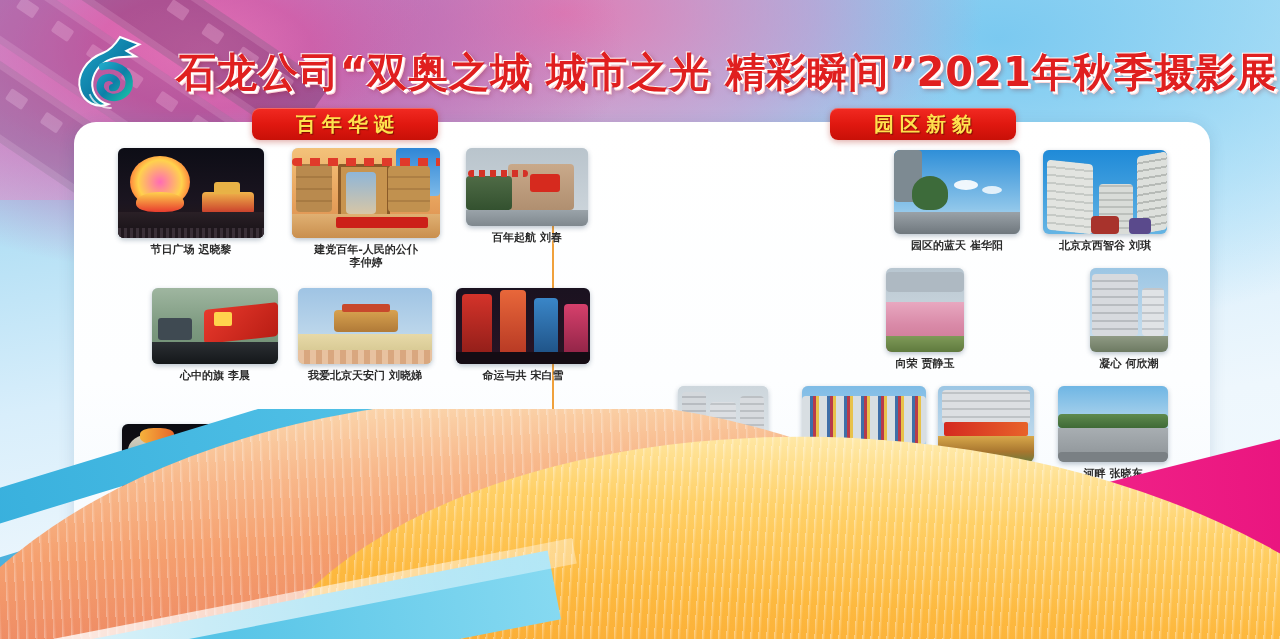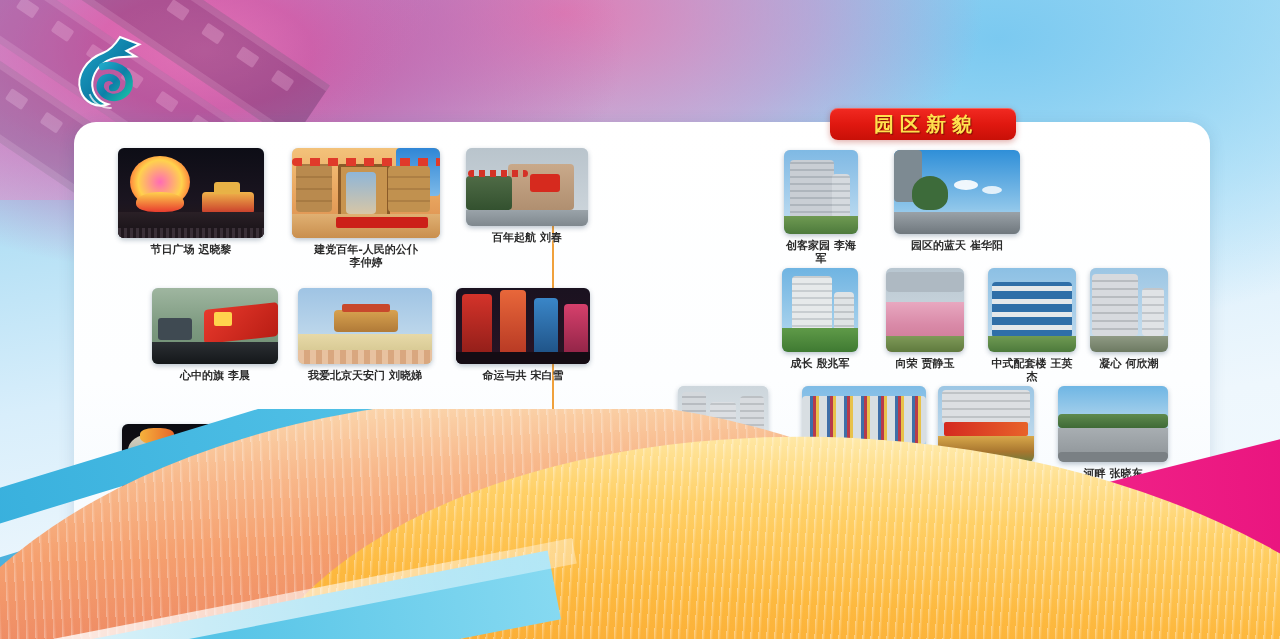--- a/index.html
+++ b/index.html
@@ -211,24 +211,28 @@
           <stop offset="0.5" stop-color="#0e7fa8"></stop>
           <stop offset="1" stop-color="#17bfa6"></stop>
         </linearGradient>
       </defs>
       <path d="M63 12 L84 20 L70 27 L80 33 L62 34 C50 35 38 43 34 56 C30 69 37 82 50 85 C38 90 24 83 20 70 C15 54 26 36 45 29 C53 26 58 20 63 12 Z" fill="url(#lg)" stroke="#ffffff" stroke-width="2.2"></path>
       <path d="M44 44 C58 40 72 48 73 60 C74 72 63 80 52 77 C44 75 40 68 42 62 C44 56 52 54 57 58 C61 61 59 67 55 67" fill="none" stroke="url(#lg)" stroke-width="8" stroke-linecap="round"></path>
       <path d="M30 74 C34 84 44 90 54 89" fill="none" stroke="#ffffff" stroke-width="2" opacity=".7"></path>
     </svg>
   </div>
 
+  <div class="title">石龙公司“双奥之城 城市之光 精彩瞬间”2021年秋季摄影展</div>
 
   <div class="board"></div>
   <div class="divider"></div>
 
+  <div class="pill" id="pill-left">
+    <span>百年华诞</span>
+  </div>
   <div class="pill" id="pill-right">
     <span>园区新貌</span>
   </div>
 
   <div class="cell" style="left:292px;top:148px;width:148px;">
     <div class="thumb" style="width:148px;height:90px;">
       <div class="sky" style="background:linear-gradient(180deg,#f3c27a,#e8a45e 55%,#d98b4c)"></div>
       <div class="blob" style="right:0;top:0;width:44px;height:48px;background:linear-gradient(180deg,#2f86d6,#7cb9e8)"></div>
       <div class="blob" style="left:46px;top:16px;width:46px;height:56px;background:#c8944f;border:3px solid #8a5a28;border-radius:2px"></div>
       <div class="blob" style="left:54px;top:24px;width:30px;height:42px;background:linear-gradient(180deg,#8fb6d8,#d7c6a6)"></div>
@@ -338,72 +342,57 @@
     <div class="thumb" style="width:74px;height:78px;">
       <div class="sky" style="background:linear-gradient(180deg,#4b8fd0,#8bbfe4)"></div>
       <div class="blob" style="left:24px;top:8px;width:26px;height:54px;background:linear-gradient(90deg,#efece2,#c9c4b6)"></div>
       <div class="blob" style="left:20px;top:4px;width:34px;height:8px;background:#e8e4d8;border-radius:2px"></div>
       <div class="ground" style="height:18px;background:linear-gradient(180deg,#b9b2a4,#8f887c)"></div>
     </div>
     <div class="cap">矗立  闫新宇</div>
   </div>
 
 
-  <div class="cell" style="left:784px;top:150px;width:74px;">
-    <div class="thumb" style="width:74px;height:84px;">
-      <div class="sky" style="background:linear-gradient(180deg,#7fb9e4,#c6e0f2)"></div>
-      <div class="blob" style="left:6px;top:10px;width:44px;height:58px;background:repeating-linear-gradient(0deg,#c9ced4 0 5px,#aeb5bc 5px 7px)"></div>
-      <div class="blob" style="left:48px;top:24px;width:18px;height:44px;background:repeating-linear-gradient(0deg,#d5dadf 0 5px,#b9c0c6 5px 7px)"></div>
-      <div class="ground" style="height:18px;background:linear-gradient(180deg,#6f9a52,#4d7a3c)"></div>
-    </div>
-    <div class="cap">创客家园  李海军</div>
-  </div>
 
   <div class="cell" style="left:884px;top:150px;width:146px;">
     <div class="thumb" style="width:126px;height:84px;">
       <div class="sky" style="background:linear-gradient(180deg,#2f8fd8,#8fc6ea 70%,#cfe4f2)"></div>
       <div class="blob" style="left:60px;top:30px;width:24px;height:10px;border-radius:50%;background:rgba(255,255,255,.9)"></div>
       <div class="blob" style="left:88px;top:36px;width:20px;height:8px;border-radius:50%;background:rgba(255,255,255,.8)"></div>
       <div class="blob" style="left:0;top:0;width:28px;height:52px;background:#7d8a92"></div>
       <div class="blob" style="left:18px;top:26px;width:36px;height:34px;border-radius:50% 50% 40% 40%;background:#3d6b3a"></div>
       <div class="ground" style="height:22px;background:linear-gradient(180deg,#9aa2a8,#6f777d)"></div>
     </div>
     <div class="cap">园区的蓝天  崔华阳</div>
   </div>
 
-
-
-  <div class="cell" style="left:782px;top:268px;width:76px;">
-    <div class="thumb" style="width:76px;height:84px;">
-      <div class="sky" style="background:linear-gradient(180deg,#6fb4e2,#bcdcf0)"></div>
-      <div class="blob" style="left:10px;top:8px;width:40px;height:56px;background:repeating-linear-gradient(0deg,#e6e9ea 0 5px,#c8cdd0 5px 7px)"></div>
-      <div class="blob" style="left:52px;top:24px;width:20px;height:40px;background:repeating-linear-gradient(0deg,#dfe3e5 0 5px,#c0c5c8 5px 7px)"></div>
-      <div class="ground" style="height:24px;background:linear-gradient(180deg,#5f9a48,#3f7a32)"></div>
-    </div>
-    <div class="cap">成长  殷兆军</div>
-  </div>
+  <div class="cell" style="left:1043px;top:150px;width:124px;">
+    <div class="thumb" style="width:124px;height:84px;">
+      <div class="sky" style="background:linear-gradient(180deg,#1f8ad8,#64b4e4)"></div>
+      <div class="blob" style="left:4px;top:12px;width:46px;height:70px;background:repeating-linear-gradient(0deg,#e2e4e0 0 6px,#c6cac6 6px 8px);transform:skewY(6deg)"></div>
+      <div class="blob" style="left:56px;top:34px;width:34px;height:50px;background:repeating-linear-gradient(0deg,#d9dcd8 0 5px,#bcc0bc 5px 7px)"></div>
+      <div class="blob" style="right:0;top:4px;width:30px;height:78px;background:repeating-linear-gradient(0deg,#dde0dc 0 6px,#b7bbb7 6px 8px);transform:skewY(-10deg)"></div>
+      <div class="blob" style="left:48px;bottom:0;width:28px;height:18px;background:#a8332c"></div>
+      <div class="blob" style="left:86px;bottom:0;width:22px;height:16px;background:#5a4a8c"></div>
+    </div>
+    <div class="cap">北京京西智谷  刘琪</div>
+  </div>
+
+
 
   <div class="cell" style="left:886px;top:268px;width:78px;">
     <div class="thumb" style="width:78px;height:84px;">
       <div class="sky" style="background:linear-gradient(180deg,#b8c6d0,#d6e0e7)"></div>
       <div class="blob" style="left:0;top:4px;width:78px;height:20px;background:#aeb9c2"></div>
       <div class="ground" style="height:50px;background:linear-gradient(180deg,#e8a8c0,#d98aa8 45%,#c9738f)"></div>
       <div class="ground" style="height:16px;background:linear-gradient(180deg,#7f9a58,#5f7a3e)"></div>
     </div>
     <div class="cap">向荣  贾静玉</div>
   </div>
 
-  <div class="cell" style="left:988px;top:268px;width:88px;">
-    <div class="thumb" style="width:88px;height:84px;">
-      <div class="sky" style="background:linear-gradient(180deg,#8cc0e4,#c4dcee)"></div>
-      <div class="blob" style="left:4px;top:14px;width:80px;height:56px;background:repeating-linear-gradient(0deg,#2f6fa8 0 8px,#e4e8ea 8px 13px)"></div>
-      <div class="ground" style="height:16px;background:linear-gradient(180deg,#6f9a52,#4d7a3c)"></div>
-    </div>
-    <div class="cap">中式配套楼  王英杰</div>
-  </div>
 
   <div class="cell" style="left:1090px;top:268px;width:78px;">
     <div class="thumb" style="width:78px;height:84px;">
       <div class="sky" style="background:linear-gradient(180deg,#9cc6e4,#cfe2ef)"></div>
       <div class="blob" style="left:2px;top:6px;width:46px;height:62px;background:repeating-linear-gradient(0deg,#d7dade 0 6px,#b8bcc0 6px 8px)"></div>
       <div class="blob" style="left:52px;top:20px;width:22px;height:48px;background:repeating-linear-gradient(0deg,#e0e3e6 0 6px,#c2c6ca 6px 8px)"></div>
       <div class="ground" style="height:16px;background:linear-gradient(180deg,#8f9a84,#6d7a62)"></div>
     </div>
     <div class="cap">凝心  何欣潮</div>
   </div>

